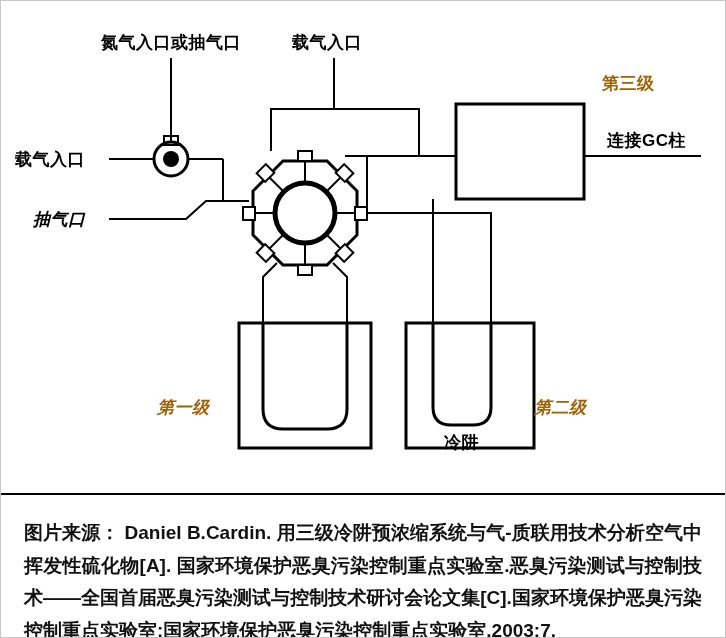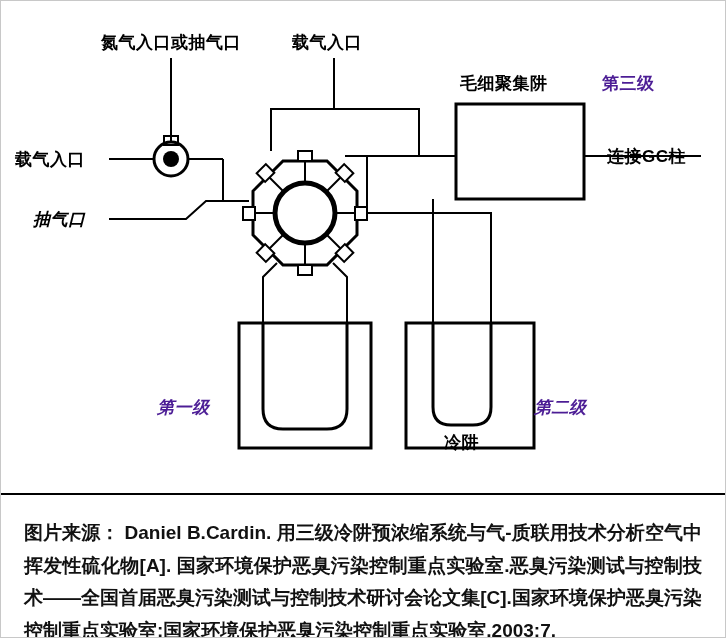--- a/index.html
+++ b/index.html
@@ -34,21 +34,21 @@
   .lbl {
     position: absolute;
     font-family: "Liberation Sans", sans-serif;
     font-size: 17px;
     font-weight: bold;
     color: #000000;
     white-space: nowrap;
     letter-spacing: 0.5px;
   }
   .lbl-red {
-    color: #4c1d95;
+    color: #a16207;
   }
   #caption {
     position: absolute;
     left: 0;
     top: 492px;
     width: 724px;
     height: 145px;
     border-top: 2px solid #000000;
     box-sizing: border-box;
     padding: 9px 10px 0 10px;
@@ -129,23 +129,22 @@
 
       <rect x="405" y="322" width="128" height="125" fill="none" stroke="#000" stroke-width="3"></rect>
       <path d="M432,322 L432,406 Q432,424 450,424 L472,424 Q490,424 490,406 L490,322" fill="none" stroke="#000" stroke-width="3"></path>
 
     </svg>
 
     <div class="lbl" style="left:84px; top:30px;margin-left:16px;">氮气入口或抽气口</div>
     <div class="lbl" style="left:291px; top:30px;">载气入口</div>
     <div class="lbl" style="left:14px; top:147px;">载气入口</div>
     <div class="lbl" style="left:32px; top:207px;font-style:italic;">抽气口</div>
-    <div class="lbl" style="left:459px; top:71px;">毛细聚集阱</div>
     <div class="lbl lbl-red" style="left:601px; top:71px;">第三级</div>
-    <div class="lbl" style="left:606px; top:144px;">连接GC柱</div>
+    <div class="lbl" style="left:606px; top:128px;">连接GC柱</div>
     <div class="lbl lbl-red" style="left:156px; top:395px;font-style:italic;">第一级</div>
     <div class="lbl lbl-red" style="left:533px; top:395px;font-style:italic;">第二级</div>
     <div class="lbl" style="left:443px; top:430px;">冷阱</div>
   </div>
 
   <div id="caption">
     <p>图片来源： Daniel B.Cardin. 用三级冷阱预浓缩系统与气-质联用技术分析空气中挥发性硫化物[A]. 国家环境保护恶臭污染控制重点实验室.恶臭污染测试与控制技术——全国首届恶臭污染测试与控制技术研讨会论文集[C].国家环境保护恶臭污染控制重点实验室:国家环境保护恶臭污染控制重点实验室,2003:7.</p>
   </div>
 
 </div>

